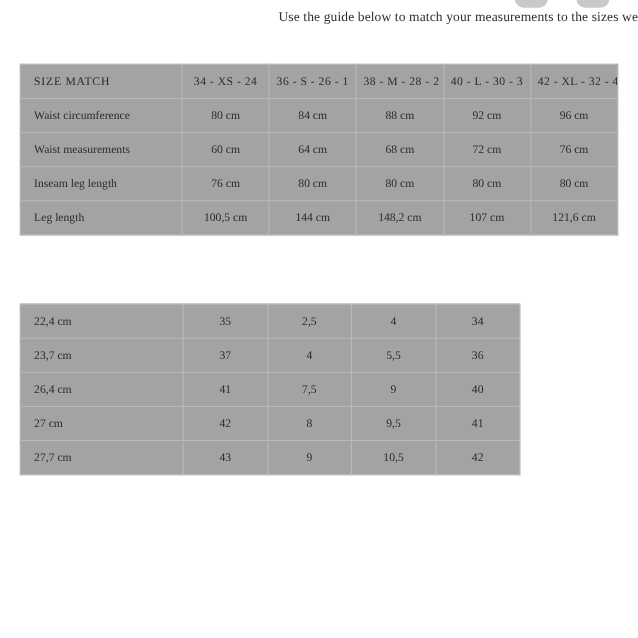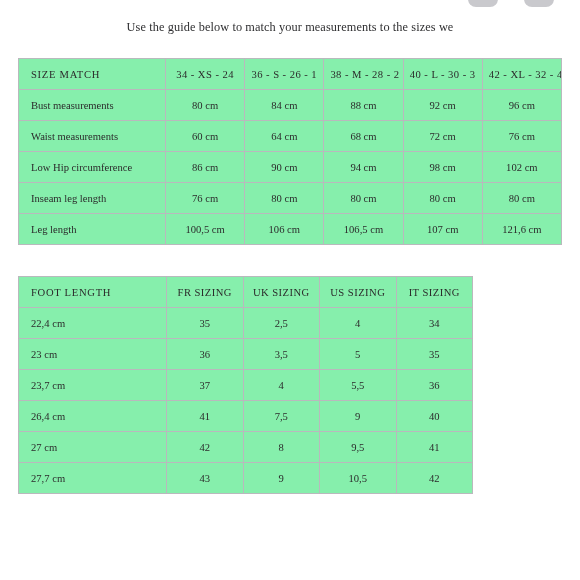--- a/index.html
+++ b/index.html
@@ -33,37 +33,37 @@
     height: 16px;
     border-radius: 8px;
     background: #c9c9cd;
   }
   .pill.one  { left: 468px; }
   .pill.two  { left: 524px; }
 
   
   .intro {
     position: absolute;
-    top: 18px;
+    top: 6px;
     left: 0;
     width: 580px;
-    text-align: center;
+    text-align: right;
     font-size: 12.3px;
     line-height: 19px;
     color: #2f2f31;
     letter-spacing: 0.1px;
   }
   .intro .line { display: block; white-space: nowrap; }
 
   
   .sizetable {
     position: absolute;
     border-collapse: collapse;
     table-layout: fixed;
-    background: #86efac;
+    background: #a3a3a3;
   }
   .sizetable td {
     border: 1px solid #b9b9bd;
     height: 30px;
     font-size: 10.6px;
     color: #2b2b2b;
     padding: 0 6px;
     vertical-align: middle;
     text-align: center;
     white-space: nowrap;
@@ -122,93 +122,71 @@
   <tbody id="body-table-tbody">
       <tr class="hdr">
         <td class="rowlabel">SIZE MATCH</td>
         <td>34 - XS - 24</td>
         <td>36 - S - 26 - 1</td>
         <td>38 - M - 28 - 2</td>
         <td>40 - L - 30 - 3</td>
         <td>42 - XL - 32 - 4</td>
       </tr>
       <tr>
-        <td class="rowlabel">Bust measurements</td>
+        <td class="rowlabel">Waist circumference</td>
         <td>80 cm</td>
         <td>84 cm</td>
         <td>88 cm</td>
         <td>92 cm</td>
         <td>96 cm</td>
       </tr>
       <tr>
         <td class="rowlabel">Waist measurements</td>
         <td>60 cm</td>
         <td>64 cm</td>
         <td>68 cm</td>
         <td>72 cm</td>
         <td>76 cm</td>
       </tr>
       <tr>
-        <td class="rowlabel">Low Hip circumference</td>
-        <td>86 cm</td>
-        <td>90 cm</td>
-        <td>94 cm</td>
-        <td>98 cm</td>
-        <td>102 cm</td>
-      </tr>
-      <tr>
         <td class="rowlabel">Inseam leg length</td>
         <td>76 cm</td>
         <td>80 cm</td>
         <td>80 cm</td>
         <td>80 cm</td>
         <td>80 cm</td>
       </tr>
       <tr>
         <td class="rowlabel">Leg length</td>
         <td>100,5 cm</td>
-        <td>106 cm</td>
-        <td>106,5 cm</td>
+        <td>144 cm</td>
+        <td>148,2 cm</td>
         <td>107 cm</td>
         <td>121,6 cm</td>
       </tr>
     </tbody>
 </table>
 
 <table class="sizetable" id="table-foot-sizing">
   <colgroup>
     <col class="c0">
       <col class="cx">
       <col class="cx">
       <col class="cx">
       <col class="cx">
   </colgroup>
   <tbody id="foot-table-tbody">
-      <tr class="hdr">
-        <td class="rowlabel">FOOT LENGTH</td>
-        <td>FR SIZING</td>
-        <td>UK SIZING</td>
-        <td>US SIZING</td>
-        <td>IT SIZING</td>
-      </tr>
       <tr>
         <td class="rowlabel">22,4 cm</td>
         <td>35</td>
         <td>2,5</td>
         <td>4</td>
         <td>34</td>
       </tr>
       <tr>
-        <td class="rowlabel">23 cm</td>
-        <td>36</td>
-        <td>3,5</td>
-        <td>5</td>
-        <td>35</td>
-      </tr>
-      <tr>
         <td class="rowlabel">23,7 cm</td>
         <td>37</td>
         <td>4</td>
         <td>5,5</td>
         <td>36</td>
       </tr>
       <tr>
         <td class="rowlabel">26,4 cm</td>
         <td>41</td>
         <td>7,5</td>

